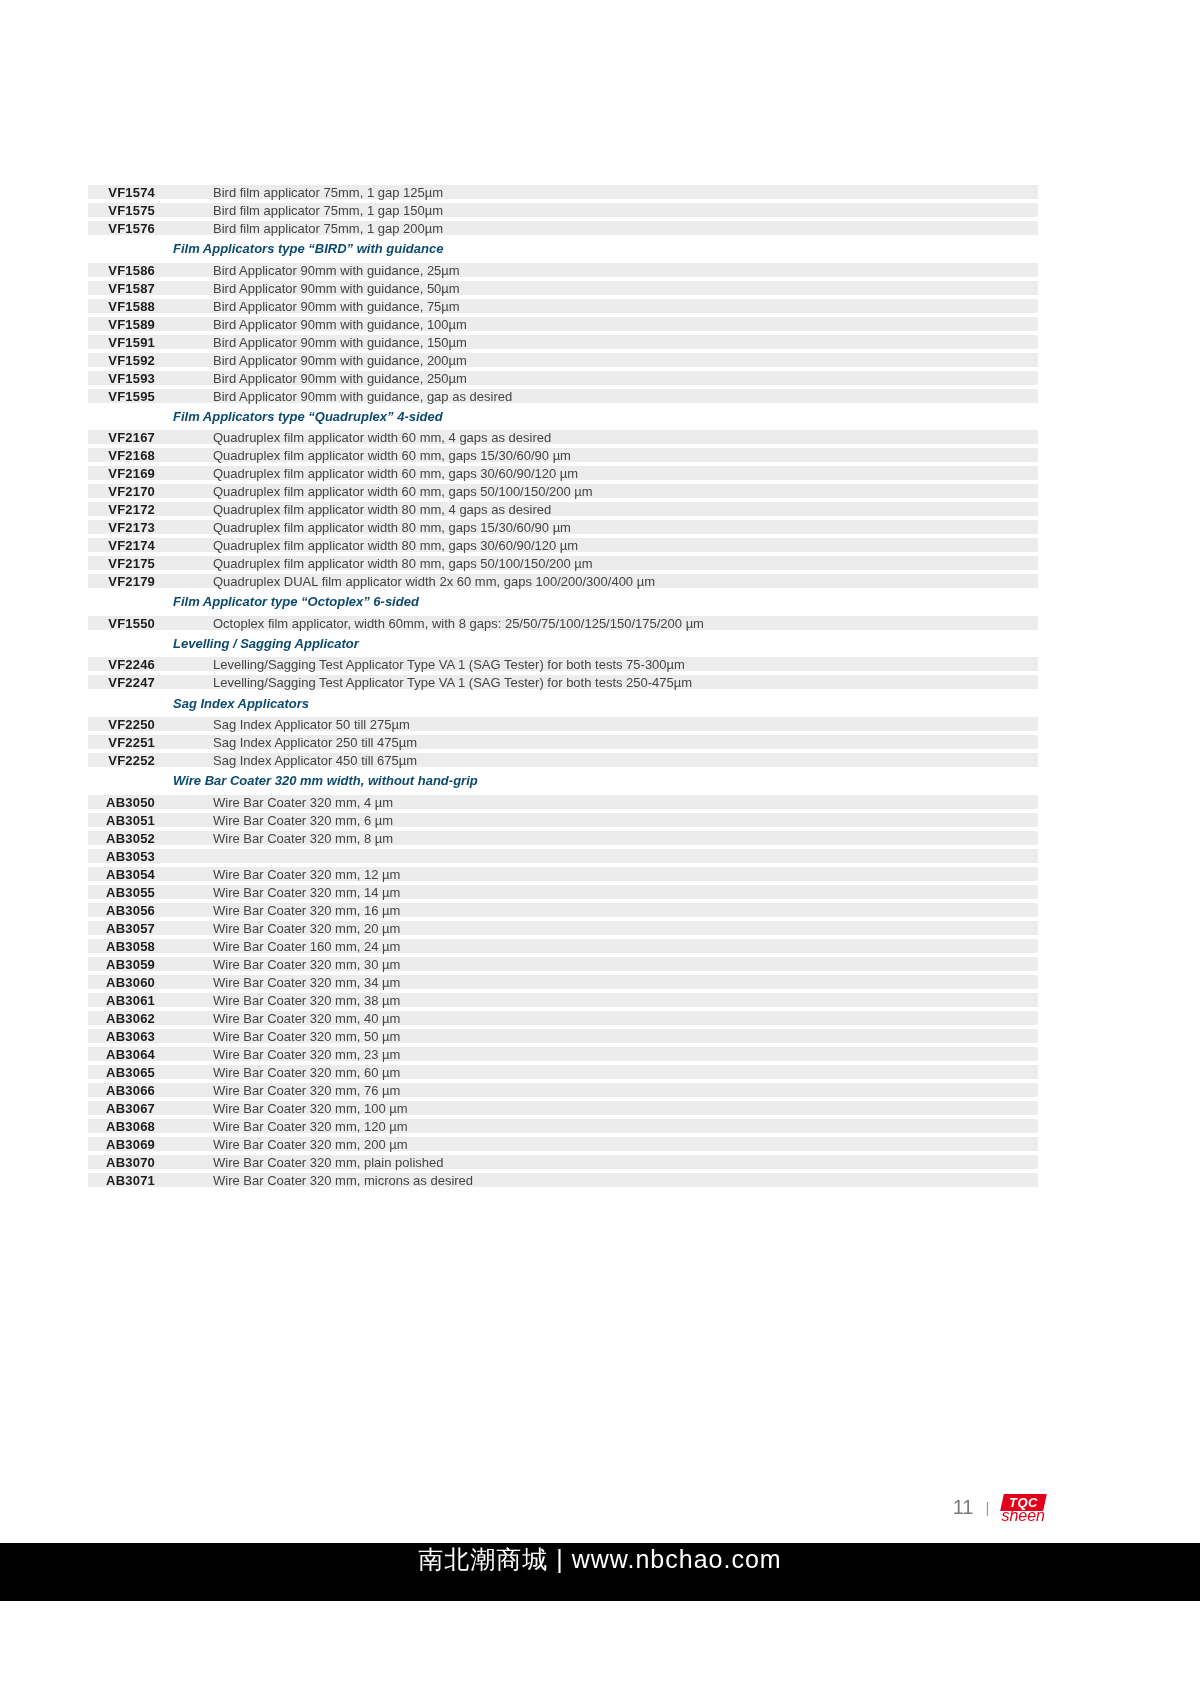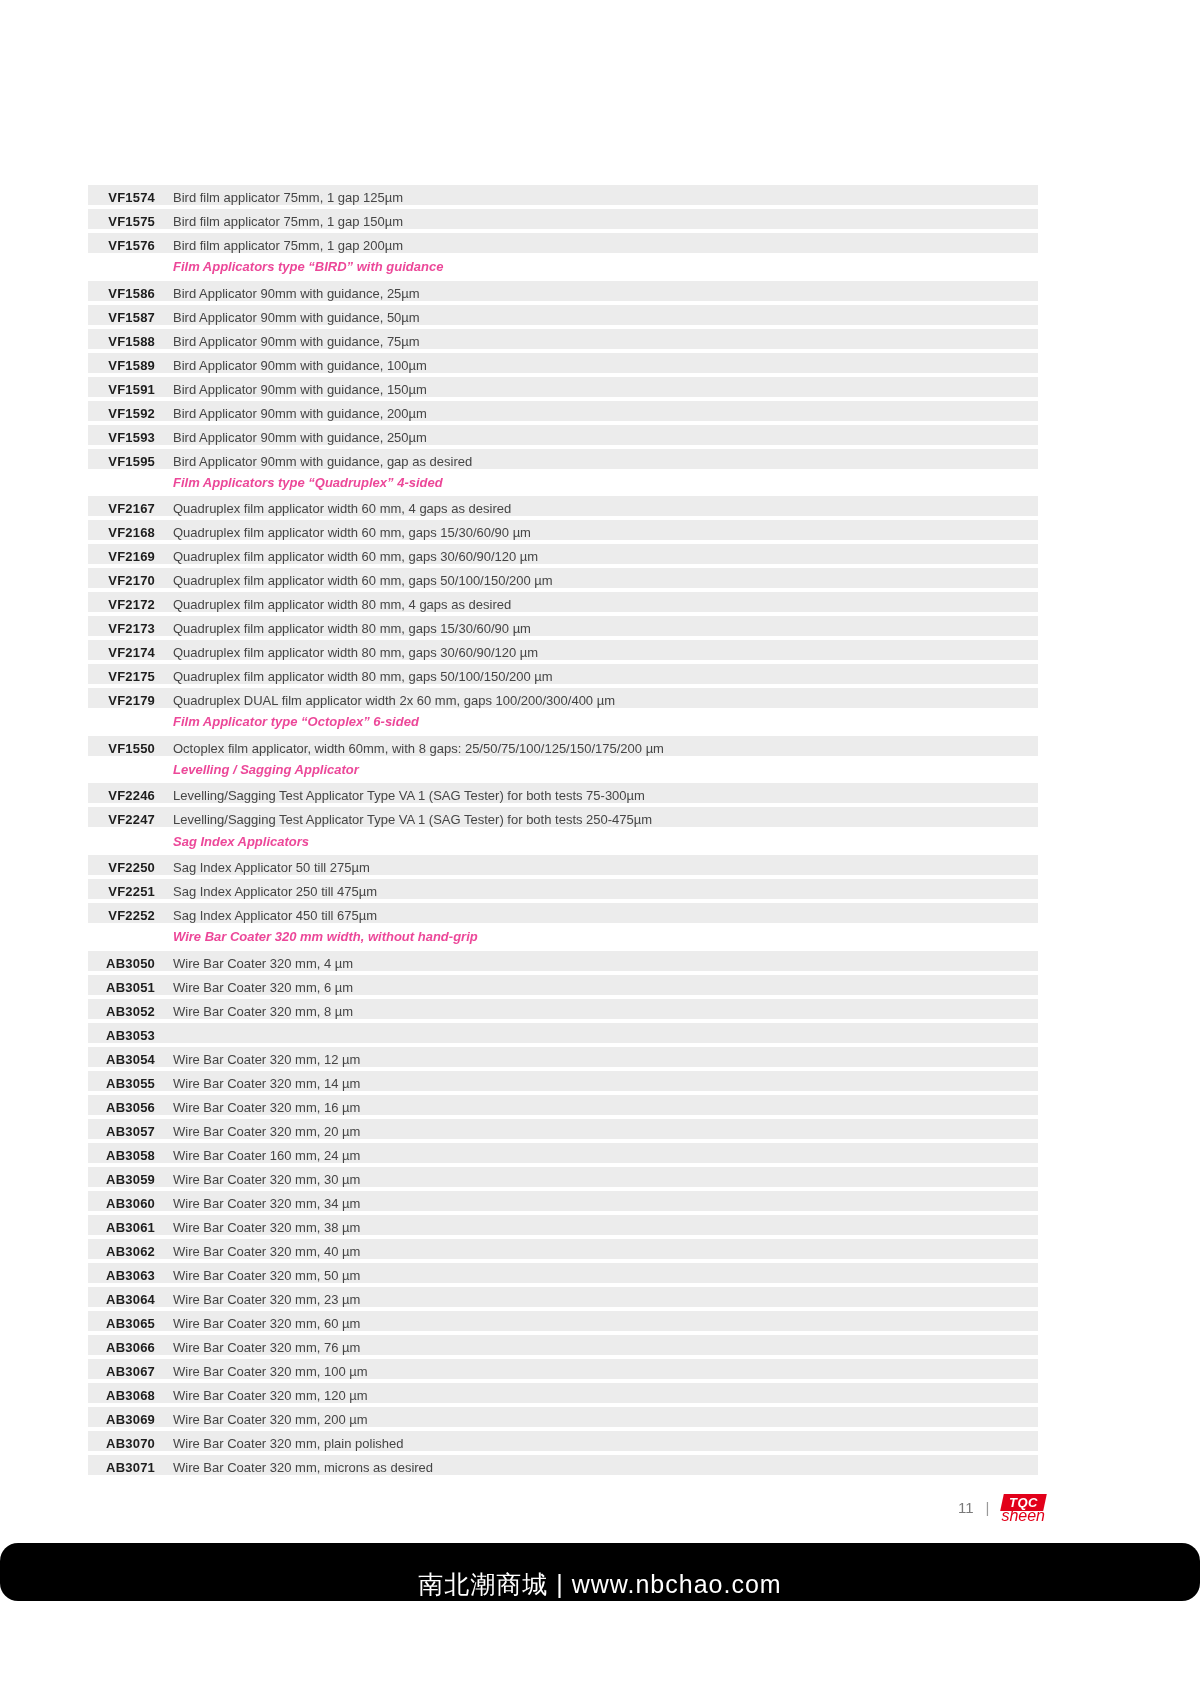--- a/index.html
+++ b/index.html
@@ -12,24 +12,25 @@
     overflow: hidden;
   }
   .list {
     position: absolute;
     left: 88px;
     top: 185px;
     width: 950px;
   }
   .row {
     display: flex;
-    align-items: flex-end;
-    height: 20px;
+    align-items: flex-start;
+    height: 14px;
     margin-bottom: 4px;
     background: #ececec;
+    gap: 40px;
   }
   .row .code {
     width: 85px;
     text-align: right;
     padding-right: 18px;
     font-weight: bold;
     font-size: 13px;
     color: #1d1d1d;
     letter-spacing: 0.2px;
   }
@@ -42,33 +43,33 @@
   }
   .section-header {
     height: 19.6px;
     margin-bottom: 4px;
     padding-left: 85px;
     display: flex;
     align-items: center;
     font-size: 13px;
     font-weight: bold;
     font-style: italic;
-    color: #ec4899;
+    color: #0c4a6e;
     background: transparent;
   }
   .page-footer {
     position: absolute;
     top: 1494px;
     right: 155px;
     display: flex;
     align-items: center;
     gap: 12px;
   }
   .page-num {
-    font-size: 15px;
+    font-size: 20px;
     color: #7a7a7a;
     margin-left: 24px;
   }
   .page-sep {
     font-size: 15px;
     color: #9a9a9a;
   }
   .logo {
     display: flex;
     flex-direction: column;
@@ -99,23 +100,22 @@
     line-height: 11px;
   }
   .site-footer {
     position: absolute;
     left: 0;
     top: 1543px;
     width: 1200px;
     height: 58px;
     background: #000000;
     display: flex;
-    align-items: flex-end;
+    align-items: flex-start;
     justify-content: center;
-    border-radius: 18px;
   }
   .site-footer span {
     color: #ffffff;
     font-size: 25px;
     letter-spacing: 1px;
   }
 </style>
 </head>
 <body>
 

